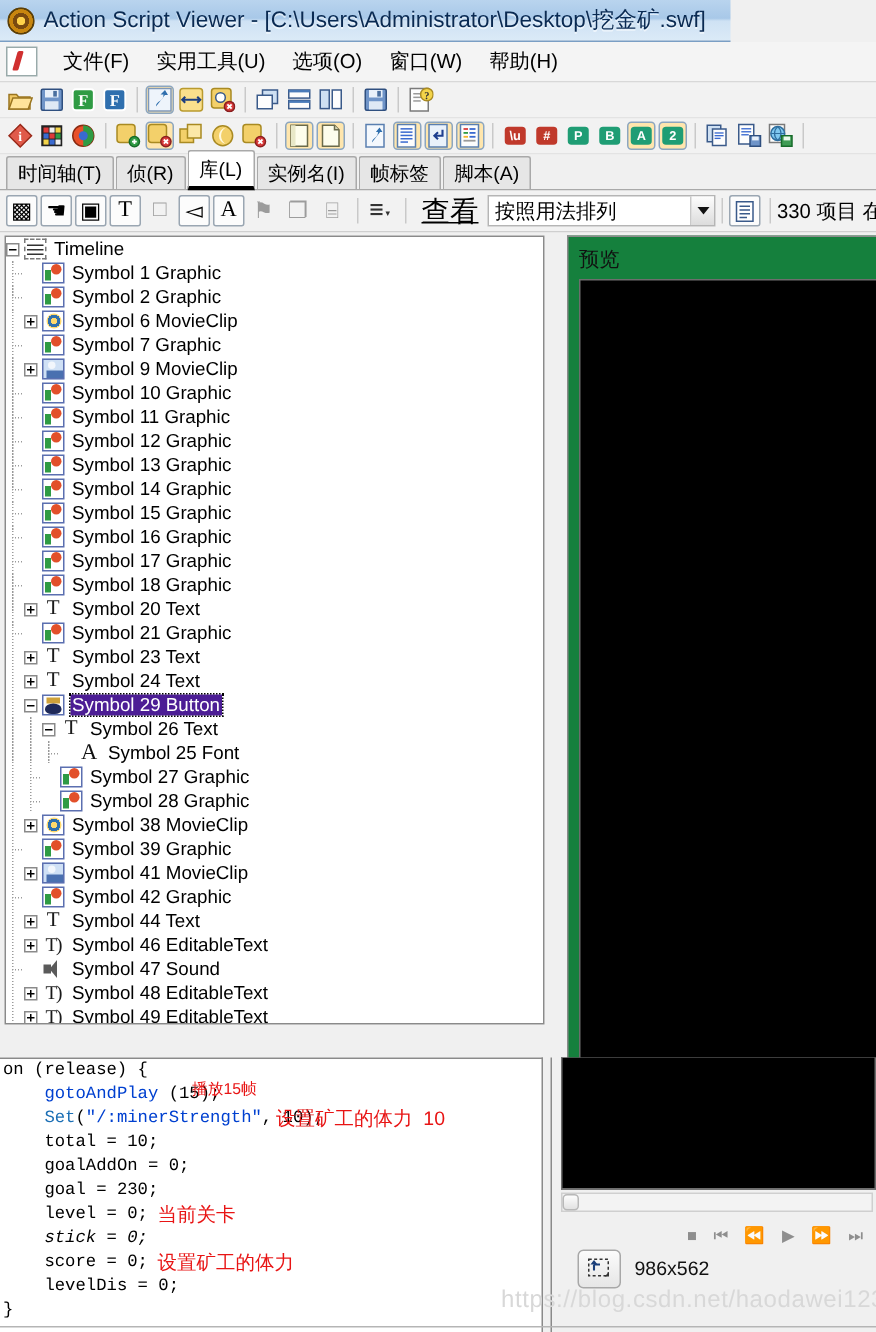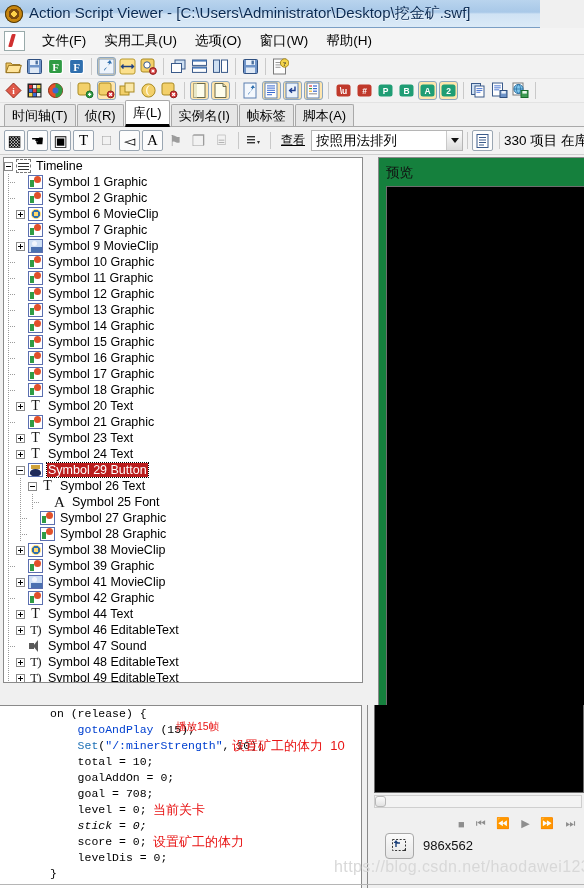--- a/index.html
+++ b/index.html
@@ -4,21 +4,21 @@
 <style>
   html,body{margin:0;padding:0;}
   body{
     width:584px;height:888px;overflow:hidden;
     font-family:"Liberation Sans","DejaVu Sans",sans-serif;
     font-size:12px;color:#000;background:#f0f0f0;
     position:relative;
   }
   
   #titlebar{
-    height:28px;width:540px;box-sizing:border-box;
+    height:28px;width:487px;box-sizing:border-box;
     background:linear-gradient(to bottom,#b9d4ee 0%,#a8c8e8 45%,#cfe2f4 52%,#dbeaf7 100%);
     border-bottom:1px solid #7a9ec4;
     display:flex;align-items:center;padding-left:5px;
   }
   #titlebar .tb-icon{
     width:18px;height:18px;border-radius:50%;
     background:radial-gradient(circle at 50% 50%,#ffd24a 0 22%,#7a4a10 23% 42%,#c8860f 43% 62%,#6a4410 63% 100%);
     box-shadow:0 0 0 1px #5a4008 inset;
     margin-right:6px;flex:0 0 auto;
   }
@@ -75,21 +75,21 @@
     padding-left:4px;border-bottom:1px solid #cfcfcf;box-sizing:border-box;
   }
   #libbar .lbtn{
     width:21px;height:21px;margin-right:2px;flex:0 0 auto;
     border:1px solid #9aa6b2;background:#fcfcfc;border-radius:2px;
     display:flex;align-items:center;justify-content:center;
     font-family:"Liberation Serif",serif;font-size:15px;box-sizing:border-box;
   }
   #libbar .lbtn.flat{border-color:transparent;background:transparent;}
   #libbar .lbtn.dim{opacity:.35;}
-  #libbar .lbl{font-size:12px;margin:8px 6px;white-space:nowrap;}
+  #libbar .lbl{font-size:19px;margin:8px 6px;white-space:nowrap;}
   #libbar .lbl u{text-decoration:underline;}
   #libbar .combo{
     height:21px;background:#fff;border:1px solid #b5b5b5;display:flex;
     align-items:center;box-sizing:border-box;min-width:152px;
   }
   #libbar .combo .cv{flex:1;font-size:13.5px;padding-left:4px;white-space:nowrap;}
   #libbar .combo .carrow{
     width:15px;height:19px;background:linear-gradient(to bottom,#fdfdfd,#dcdcdc);
     border-left:1px solid #c9c9c9;display:flex;align-items:center;justify-content:center;
   }
@@ -178,41 +178,41 @@
   }
   .ico.timeline{
     background:#fff;border:1px dashed #7a7a7a;box-sizing:border-box;
   }
   .ico.timeline::before{
     content:"";position:absolute;left:1px;top:3px;width:11px;height:1px;background:#333;
     box-shadow:0 3px 0 #333,0 6px 0 #333;
   }
   .node .lab{padding:0 1px;}
   .node.selected .lab{
-    background:#b91c1c;color:#fff;outline:1px dotted #000;
+    background:#4c1d95;color:#fff;outline:1px dotted #000;
   }
   
   #preview{
     position:absolute;left:378px;top:2px;width:217px;height:656px;
     background:#15803d;border:1px solid #8a8a8a;border-right:none;box-sizing:border-box;
     display:flex;flex-direction:column;
   }
   #preview .ptitle{font-size:13.5px;padding:6px 0 4px 7px;color:#111;}
   #preview .pstage{
     margin:0 0 0 7px;background:#000;border:1px solid #6e6e6e;
     flex:1;box-sizing:border-box;
   }
   
   #codepanel{
     position:absolute;left:0;top:705px;width:362px;height:183px;
     background:#fff;border-top:1px solid #8a8a8a;border-right:1px solid #8a8a8a;
     box-sizing:border-box;overflow:hidden;
     font-family:"Liberation Mono","DejaVu Sans Mono",monospace;font-size:11.5px;
   }
-  .cline{height:16px;line-height:16px;white-space:pre;padding-left:2px;margin-left:48px;}
+  .cline{height:16px;line-height:16px;white-space:pre;padding-left:2px;}
   .k-blue{color:#0040d0;}
   .k-teal{color:#1b6fb5;}
   .k-black{color:#000;}
   .note{
     color:#e81414;font-family:"Liberation Sans","DejaVu Sans",sans-serif;font-size:13px;
   }
   .note.small{font-size:10.5px;}
   
   #previewbottom{
     position:absolute;left:367px;top:705px;width:217px;height:183px;
@@ -848,21 +848,21 @@
 
 </div>
 
 <div id="codepanel">
   <div id="codebody">
       <div class="cline" style="position: relative;"><span></span><span class="k-black">on (release) {</span></div>
       <div class="cline" style="position: relative;"><span>    </span><span class="k-blue">gotoAndPlay</span><span class="k-black"> (15);</span><span class="note small" style="position: absolute; left: 128px; top: -4px;">播放15帧</span></div>
       <div class="cline" style="position: relative;"><span>    </span><span class="k-teal">Set</span><span class="k-black">(</span><span class="k-blue">"/:minerStrength"</span><span class="k-black">, 10);</span><span class="note" style="position: absolute; left: 184px; top: 0px;">设置矿工的体力  10</span></div>
       <div class="cline" style="position: relative;"><span>    </span><span class="k-black">total = 10;</span></div>
       <div class="cline" style="position: relative;"><span>    </span><span class="k-black">goalAddOn = 0;</span></div>
-      <div class="cline" style="position: relative;"><span>    </span><span class="k-black">goal = 708;</span></div>
+      <div class="cline" style="position: relative;"><span>    </span><span class="k-black">goal = 230;</span></div>
       <div class="cline" style="position: relative;"><span>    </span><span class="k-black">level = 0;</span><span class="note" style="position: absolute; left: 105px; top: 0px;">当前关卡</span></div>
       <div class="cline" style="position: relative; font-style: italic;"><span>    </span><span class="k-black">stick = 0;</span></div>
       <div class="cline" style="position: relative;"><span>    </span><span class="k-black">score = 0;</span><span class="note" style="position: absolute; left: 105px; top: 0px;">设置矿工的体力</span></div>
       <div class="cline" style="position: relative;"><span>    </span><span class="k-black">levelDis = 0;</span></div>
       <div class="cline" style="position: relative;"><span></span><span class="k-black">}</span></div>
     </div>
 </div>
 
 <div id="splitterv"></div>
 

